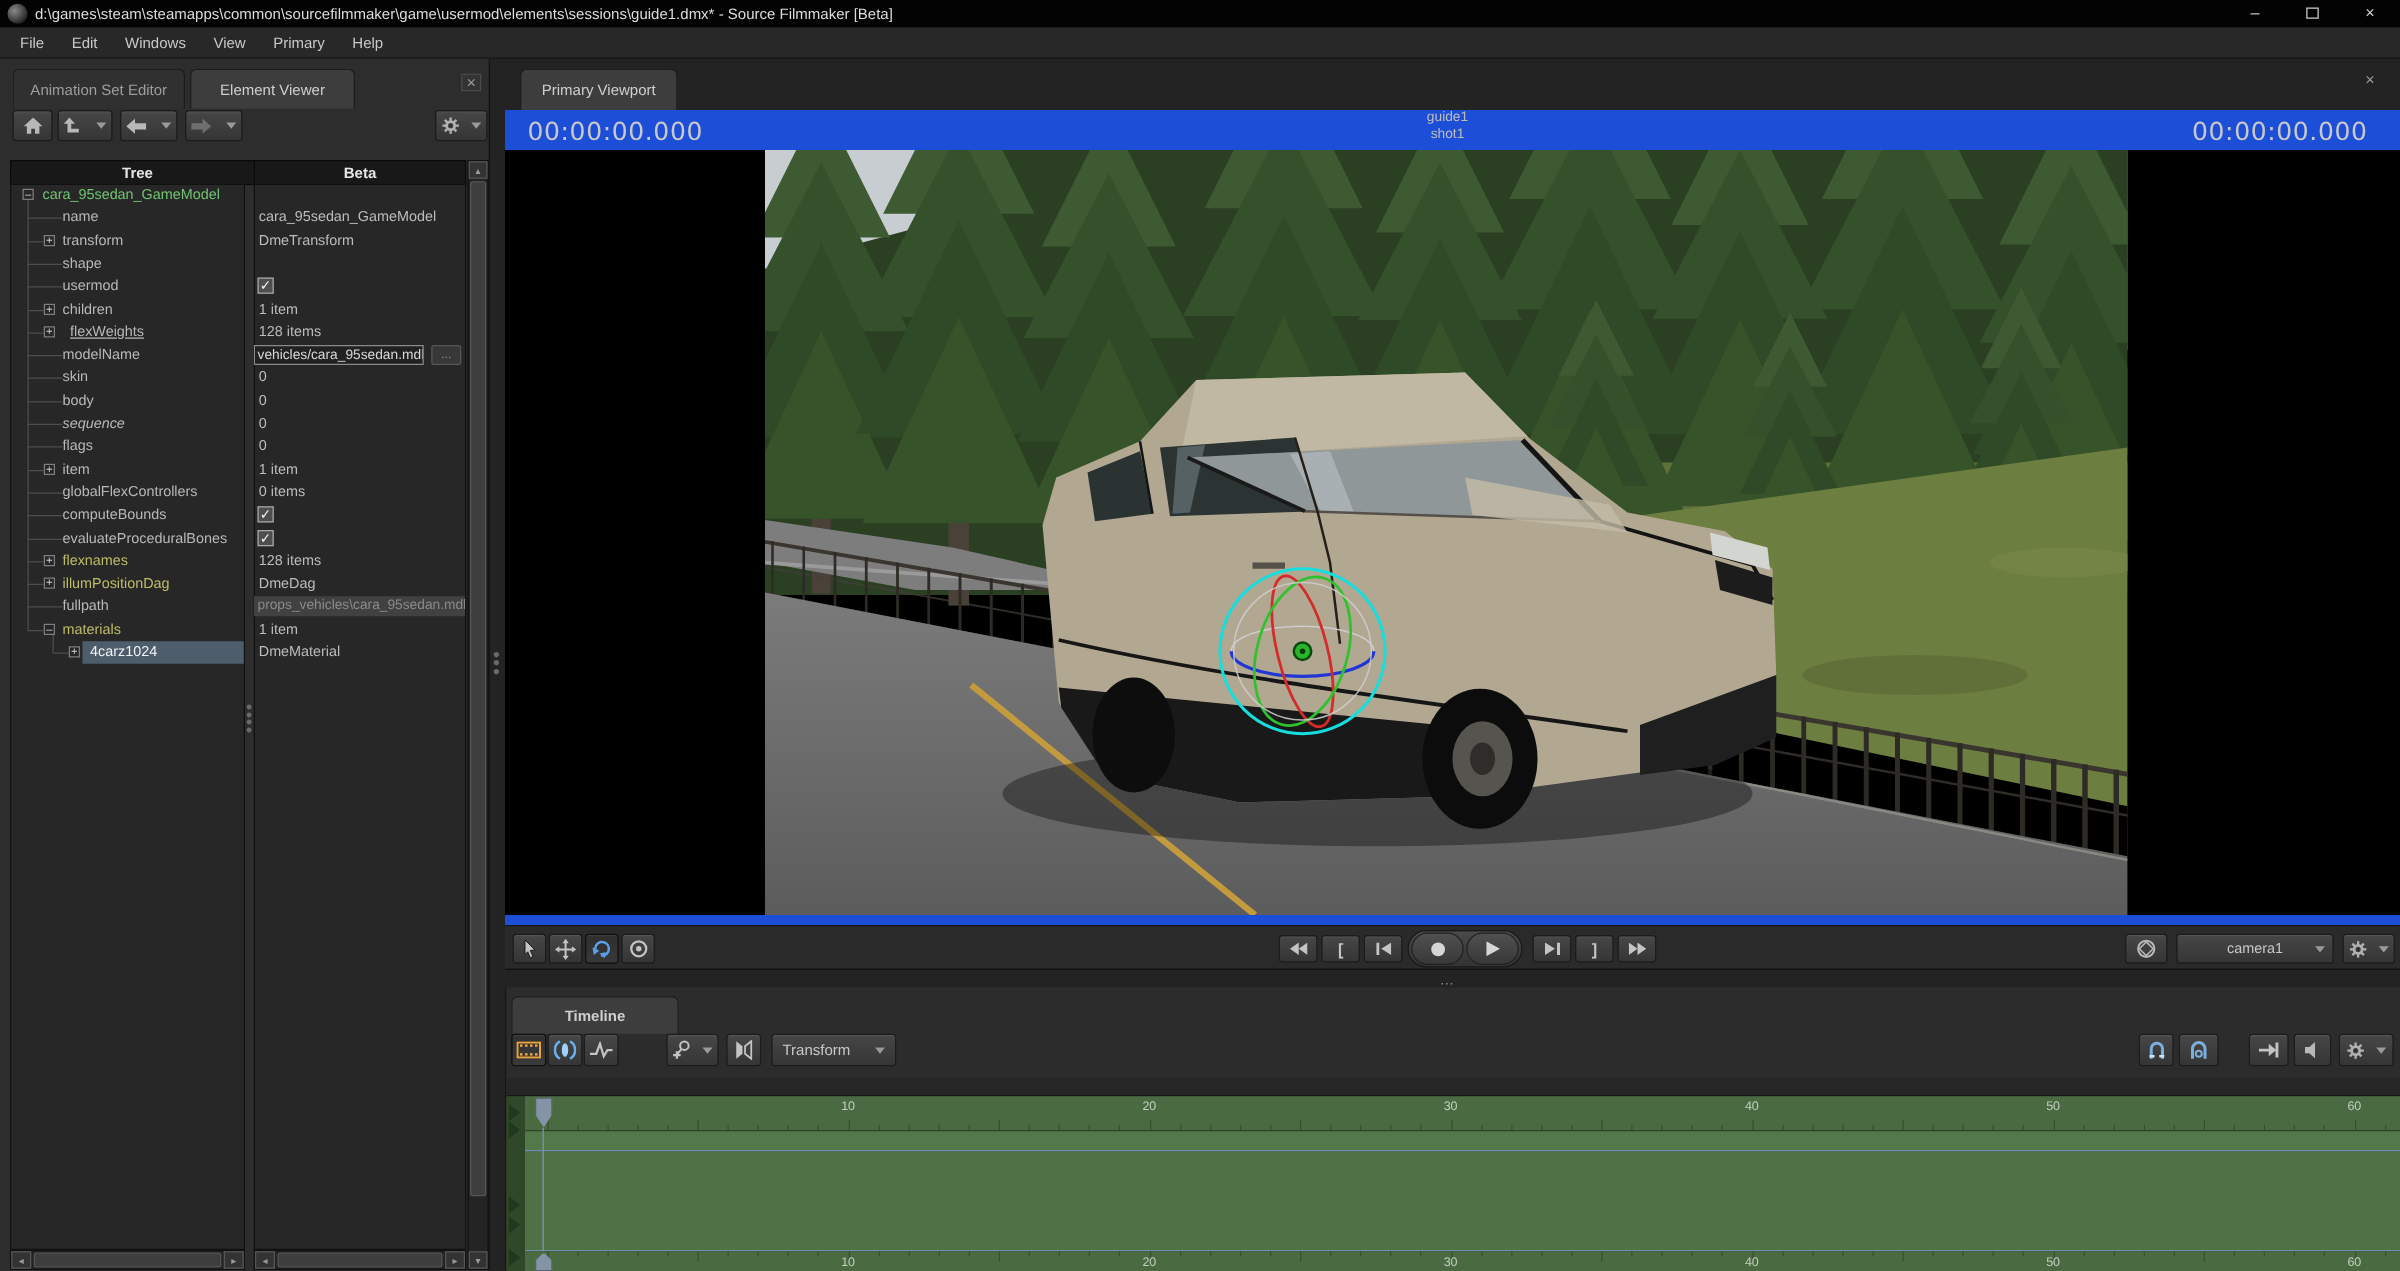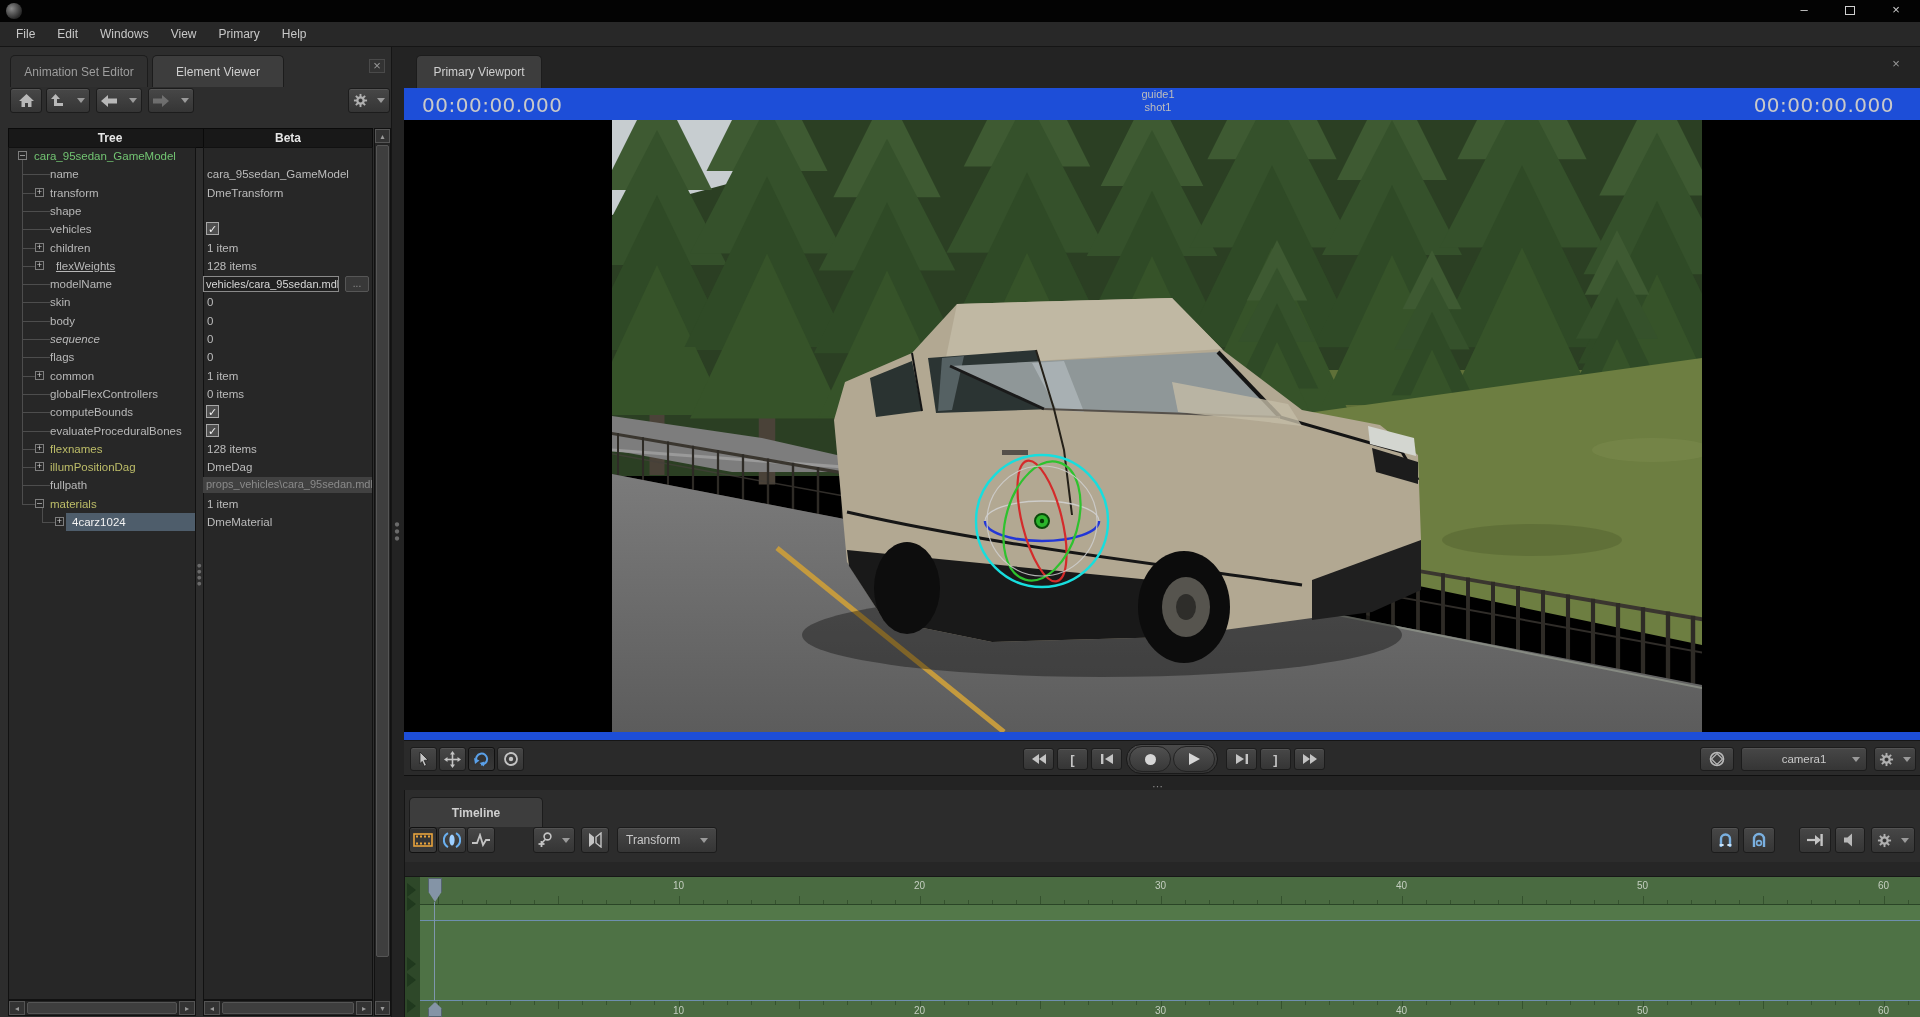--- a/index.html
+++ b/index.html
@@ -100,20 +100,21 @@
       <polygon points="30,46 60,108 0,108" fill="#2f4a26"></polygon>
       <polygon points="30,74 58,134 2,134" fill="#365329"></polygon>
     </symbol>
   </defs>
 </svg>
 
 <div id="root">
 
   <div class="abs" id="titlebar">
     <div class="abs" style="left:6px;top:3px;width:16px;height:16px;border-radius:8px;background:radial-gradient(circle at 35% 35%,#8a8a8a,#2a2a2a 70%);"></div>
+    <span class="t">d:\games\steam\steamapps\common\sourcefilmmaker\game\usermod\elements\sessions\guide1.dmx* - Source Filmmaker [Beta]</span>
     <div class="winctl" style="left:1782px;">–</div>
     <div class="winctl" style="left:1828px;"><span style="display:inline-block;width:10px;height:9px;border:1px solid #cfcfcf;margin-top:6px;"></span></div>
     <div class="winctl" style="left:1874px;">×</div>
   </div>
 
   <div class="abs" id="menubar">
       <span class="menu-item">File</span>
       <span class="menu-item">Edit</span>
       <span class="menu-item">Windows</span>
       <span class="menu-item">View</span>
@@ -179,21 +180,21 @@
           <div class="hline" style="left: 14px; width: 13px;"></div>
           <div class="exp" style="left: 27px;">+</div>
           <span class="tlabel" style="left: 42px;">transform</span>
         </div>
         <div class="trow" style="top: 54.9px;">
           <div class="hline" style="left: 14px; width: 28px;"></div>
           <span class="tlabel" style="left: 42px;">shape</span>
         </div>
         <div class="trow" style="top: 73.2px;">
           <div class="hline" style="left: 14px; width: 28px;"></div>
-          <span class="tlabel" style="left: 42px;">vehicles</span>
+          <span class="tlabel" style="left: 42px;">usermod</span>
         </div>
         <div class="trow" style="top: 91.5px;">
           <div class="hline" style="left: 14px; width: 13px;"></div>
           <div class="exp" style="left: 27px;">+</div>
           <span class="tlabel" style="left: 42px;">children</span>
         </div>
         <div class="trow" style="top: 109.8px;">
           <div class="hline" style="left: 14px; width: 13px;"></div>
           <div class="exp" style="left: 27px;">+</div>
           <span class="tlabel" style="left: 48px; text-decoration: underline;">flexWeights</span>
@@ -214,21 +215,21 @@
           <div class="hline" style="left: 14px; width: 28px;"></div>
           <span class="tlabel" style="left: 42px;">sequence</span>
         </div>
         <div class="trow" style="top: 201.3px;">
           <div class="hline" style="left: 14px; width: 28px;"></div>
           <span class="tlabel" style="left: 42px;">flags</span>
         </div>
         <div class="trow" style="top: 219.6px;">
           <div class="hline" style="left: 14px; width: 13px;"></div>
           <div class="exp" style="left: 27px;">+</div>
-          <span class="tlabel" style="left: 42px;">common</span>
+          <span class="tlabel" style="left: 42px;">item</span>
         </div>
         <div class="trow" style="top: 237.9px;">
           <div class="hline" style="left: 14px; width: 28px;"></div>
           <span class="tlabel" style="left: 42px;">globalFlexControllers</span>
         </div>
         <div class="trow" style="top: 256.2px;">
           <div class="hline" style="left: 14px; width: 28px;"></div>
           <span class="tlabel" style="left: 42px;">computeBounds</span>
         </div>
         <div class="trow" style="top: 274.5px;">

